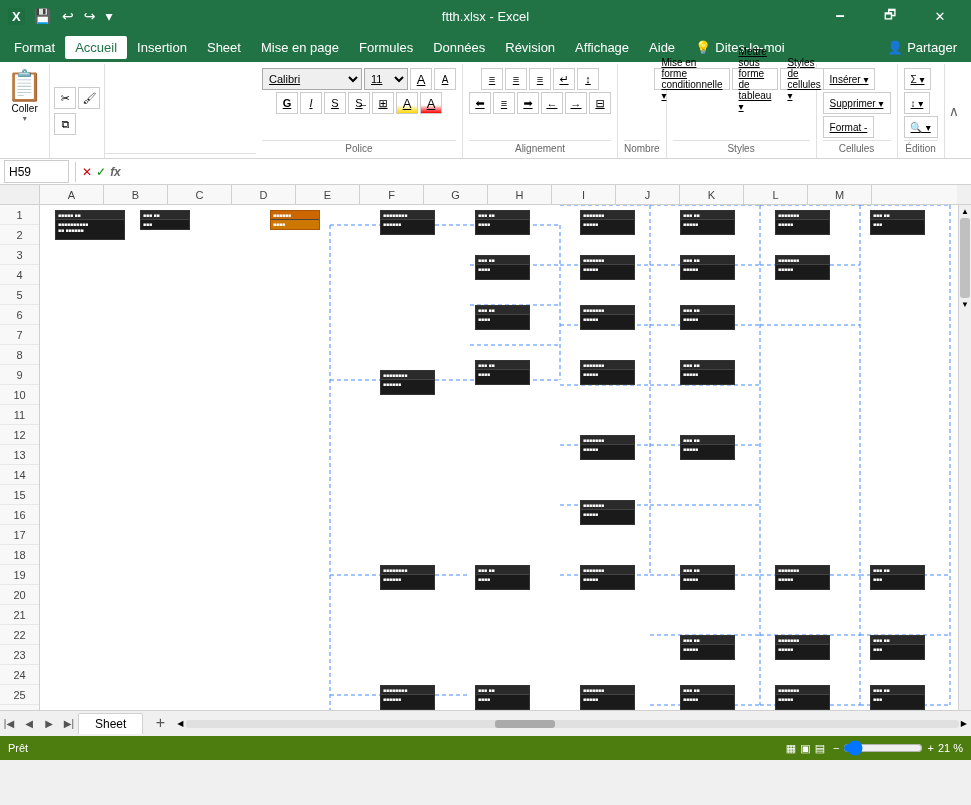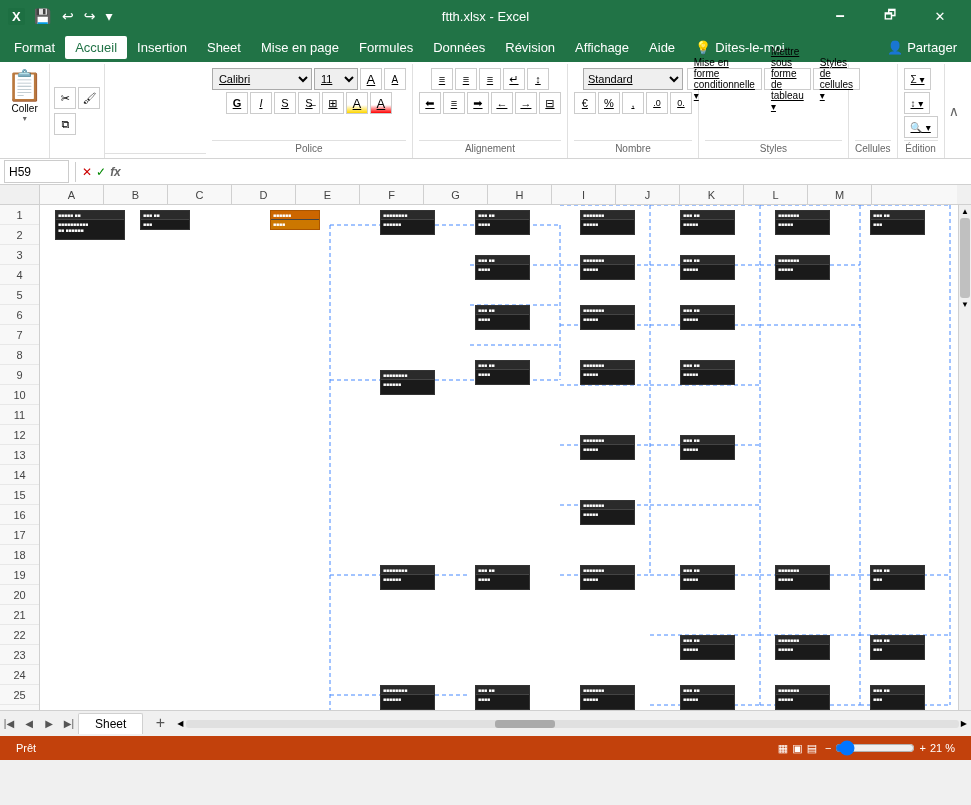--- a/index.html
+++ b/index.html
@@ -187,27 +187,27 @@
     .diagram-area {
       width: 100%;
       height: 100%;
       position: relative;
       overflow: hidden;
       background: white;
     }
 
     
     .status-bar {
-      background: #c2410c;
+      background: #4d7c0f;
       color: white;
       height: 24px;
       display: flex;
       align-items: center;
       justify-content: space-between;
-      padding: 0 16px;
+      padding: 0 8px;
       font-size: 11px;
     }
     .status-left { display: flex; gap: 12px; }
     .status-right { display: flex; align-items: center; gap: 8px; }
     .zoom-controls { display: flex; align-items: center; gap: 4px; }
     .zoom-slider { width: 80px; }
     .sheet-tab {
       background: white;
       border: 1px solid #d0d0d0;
       border-bottom: none;
@@ -398,45 +398,38 @@
         <div class="small-btn">➡</div>
         <div class="small-btn">←</div>
         <div class="small-btn">→</div>
         <div class="small-btn">⊟</div>
       </div>
     </div>
     <div class="ribbon-group-label">Alignement</div>
   </div>
 
   <div class="ribbon-group">
-    <div class="ribbon-group-content" style="flex-direction:column;gap:2px;">
-      <select class="number-select">
-        <option>Standard</option>
-      </select>
-      <div class="font-row">
-        <div class="small-btn">€</div>
-        <div class="small-btn">%</div>
-        <div class="small-btn">,</div>
-        <div class="small-btn" style="font-size:9px;">.0</div>
-        <div class="small-btn" style="font-size:9px;">0.</div>
-      </div>
-    </div>
     <div class="ribbon-group-label">Nombre</div>
   </div>
 
   <div class="ribbon-group" style="min-width:150px;">
     <div class="ribbon-group-content" style="gap:2px;align-items:flex-start;">
       <div class="small-btn" style="width:auto;padding:2px 6px;font-size:10px;">Mise en forme conditionnelle ▾</div>
       <div class="small-btn" style="width:auto;padding:2px 6px;font-size:10px;">Mettre sous forme de tableau ▾</div>
       <div class="small-btn" style="width:auto;padding:2px 6px;font-size:10px;">Styles de cellules ▾</div>
     </div>
     <div class="ribbon-group-label">Styles</div>
   </div>
 
   <div class="ribbon-group">
+    <div class="ribbon-group-content" style="flex-direction:column;gap:2px;align-items:flex-start;">
+      <div class="small-btn" style="width:auto;padding:2px 6px;font-size:10px;">Insérer ▾</div>
+      <div class="small-btn" style="width:auto;padding:2px 6px;font-size:10px;">Supprimer ▾</div>
+      <div class="small-btn" style="width:auto;padding:2px 6px;font-size:10px;">Format -</div>
+    </div>
     <div class="ribbon-group-label">Cellules</div>
   </div>
 
   <div class="ribbon-group">
     <div class="ribbon-group-content" style="flex-direction:column;gap:2px;align-items:flex-start;">
       <div class="small-btn" style="width:auto;padding:2px 6px;font-size:10px;">Σ ▾</div>
       <div class="small-btn" style="width:auto;padding:2px 6px;font-size:10px;">↕ ▾</div>
       <div class="small-btn" style="width:auto;padding:2px 6px;font-size:10px;">🔍 ▾</div>
     </div>
     <div class="ribbon-group-label">Édition</div>

